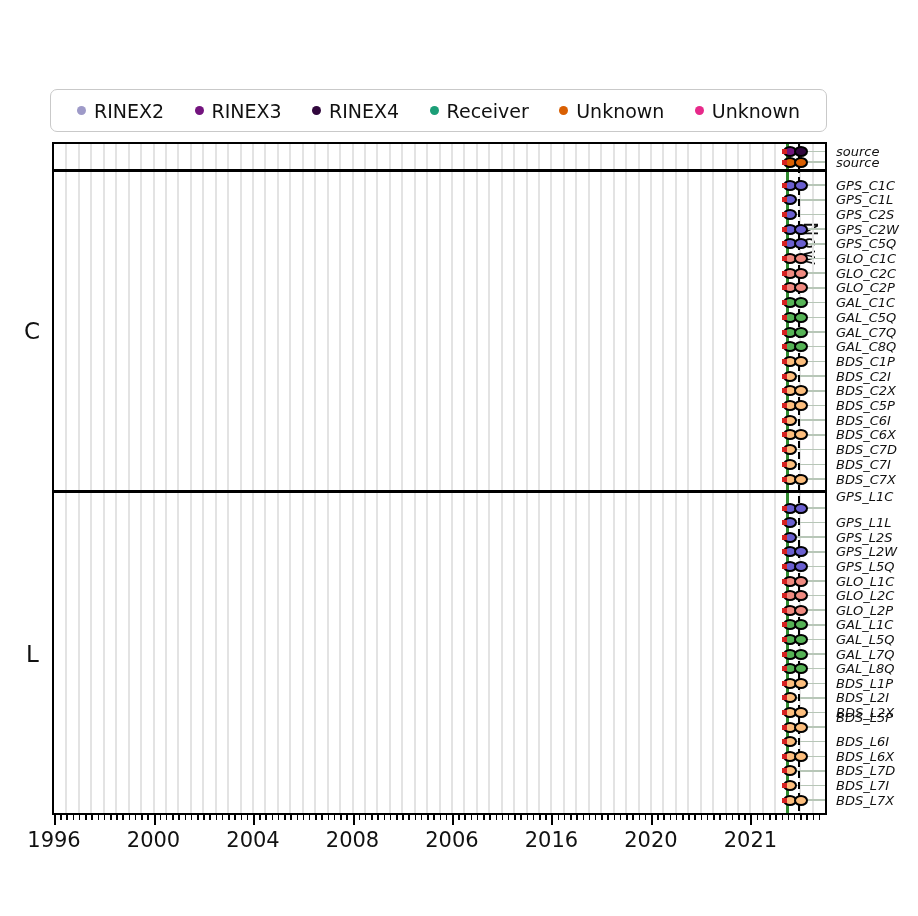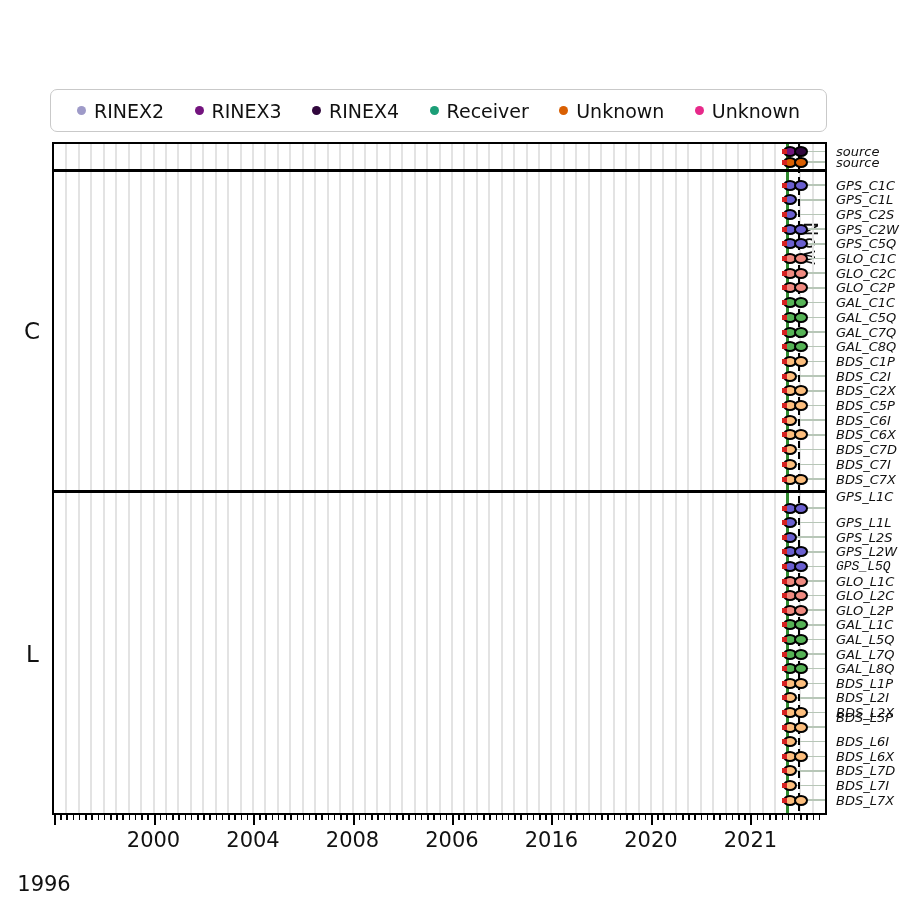--- a/index.html
+++ b/index.html
@@ -418,21 +418,21 @@
       <div class="tick" style="left: 762.8px; top: 815px; height: 5px; width: 1.6px;"></div>
       <div class="tick" style="left: 769px; top: 815px; height: 5px; width: 1.6px;"></div>
       <div class="tick" style="left: 775.3px; top: 815px; height: 5px; width: 1.6px;"></div>
       <div class="tick" style="left: 781.5px; top: 815px; height: 5px; width: 1.6px;"></div>
       <div class="tick" style="left: 787.7px; top: 815px; height: 5px; width: 1.6px;"></div>
       <div class="tick" style="left: 793.9px; top: 815px; height: 5px; width: 1.6px;"></div>
       <div class="tick" style="left: 800.1px; top: 815px; height: 5px; width: 1.6px;"></div>
       <div class="tick" style="left: 806.3px; top: 815px; height: 5px; width: 1.6px;"></div>
       <div class="tick" style="left: 812.6px; top: 815px; height: 5px; width: 1.6px;"></div>
       <div class="tick" style="left: 818.8px; top: 815px; height: 5px; width: 1.6px;"></div>
-      <div class="tick-label" style="left: 44px; margin-top: 44px;">1996</div>
+      <div class="tick-label" style="left: 54px;">1996</div>
       <div class="tick-label" style="left: 153.5px;">2000</div>
       <div class="tick-label" style="left: 253px;">2004</div>
       <div class="tick-label" style="left: 352.5px;">2008</div>
       <div class="tick-label" style="left: 451.9px;">2006</div>
       <div class="tick-label" style="left: 551.4px;">2016</div>
       <div class="tick-label" style="left: 650.9px;">2020</div>
       <div class="tick-label" style="left: 750.4px;">2021</div>
     </div>
   <div>
       <div class="sig-label" style="top: 145px;">source</div>
@@ -455,21 +455,21 @@
       <div class="sig-label" style="top: 399px;">BDS_C5P</div>
       <div class="sig-label" style="top: 413.7px;">BDS_C6I</div>
       <div class="sig-label" style="top: 428.4px;">BDS_C6X</div>
       <div class="sig-label" style="top: 443.1px;">BDS_C7D</div>
       <div class="sig-label" style="top: 457.8px;">BDS_C7I</div>
       <div class="sig-label" style="top: 472.5px; font-style: italic;">BDS_C7X</div>
       <div class="sig-label" style="top: 490px;">GPS_L1C</div>
       <div class="sig-label" style="top: 516.1px;">GPS_L1L</div>
       <div class="sig-label" style="top: 530.7px;">GPS_L2S</div>
       <div class="sig-label" style="top: 545.3px;">GPS_L2W</div>
-      <div class="sig-label" style="top: 559.9px; font-family: Liberation Mono, monospace;">GPS_L5Q</div>
+      <div class="sig-label" style="top: 559.9px;">GPS_L5Q</div>
       <div class="sig-label" style="top: 574.5px;">GLO_L1C</div>
       <div class="sig-label" style="top: 589.1px;">GLO_L2C</div>
       <div class="sig-label" style="top: 603.7px;">GLO_L2P</div>
       <div class="sig-label" style="top: 618.3px;">GAL_L1C</div>
       <div class="sig-label" style="top: 632.9px;">GAL_L5Q</div>
       <div class="sig-label" style="top: 647.5px;">GAL_L7Q</div>
       <div class="sig-label" style="top: 662.1px;">GAL_L8Q</div>
       <div class="sig-label" style="top: 676.7px;">BDS_L1P</div>
       <div class="sig-label" style="top: 691.3px;">BDS_L2I</div>
       <div class="sig-label" style="top: 705.9px;">BDS_L2X</div>

